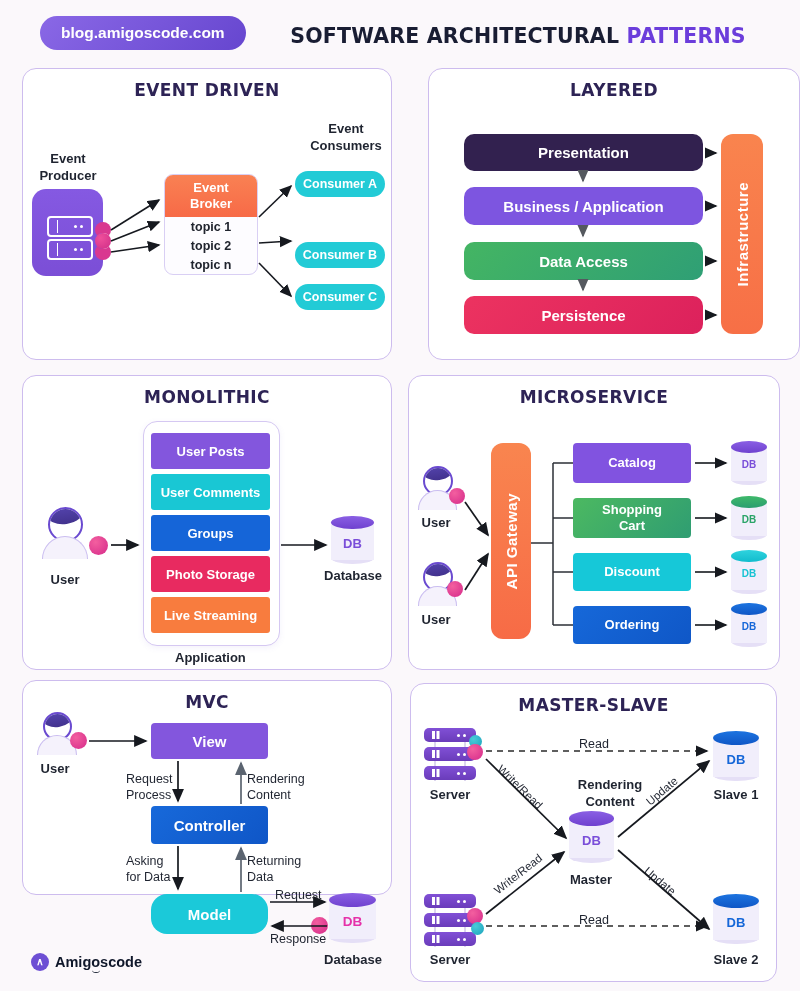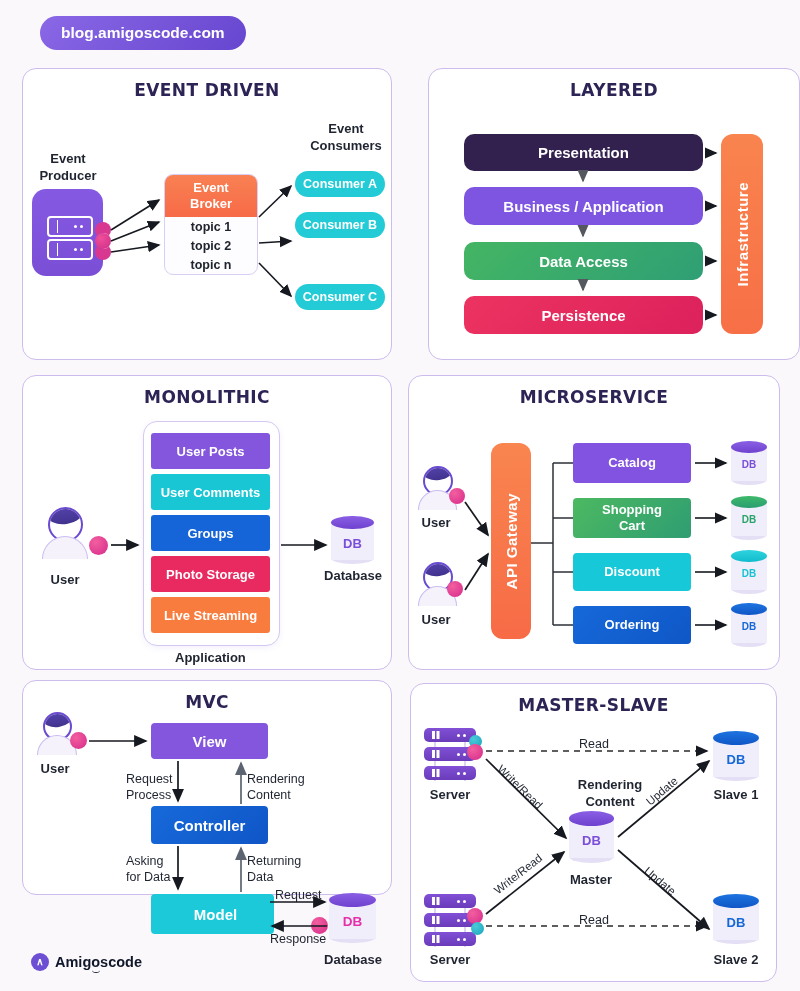--- a/index.html
+++ b/index.html
@@ -64,20 +64,24 @@
   .brandname{font-size:14.5px;font-weight:700;color:#0f172a;position:relative;}
   .brandname .smile{position:absolute;left:37px;bottom:-3px;width:8px;height:5px;border:1.4px solid #232a3a;border-top:none;border-left:none;border-right:none;border-radius:0 0 50% 50%;}
   .svc span{display:inline-block;max-width:78px;line-height:1.25;}
 </style>
 </head>
 <body>
 
 <div class="page">
 
   <div class="badge">blog.amigoscode.com</div>
+  <div class="headline">
+    <span>SOFTWARE ARCHITECTURAL</span>
+    <span class="acc">PATTERNS</span>
+  </div>
 
   <div class="panel" style="left:22px;top:68px;width:368px;height:290px;">
     <div class="ptitle">EVENT DRIVEN</div>
 
     <div class="lbl sb c abs" style="left:10px;top:82px;width:70px;">
       <span style="display:block">Event</span>
       <span style="display:block">Producer</span>
     </div>
 
     <div class="pbox" style="left:9px;top:120px;width:71px;height:87px;">
@@ -95,21 +99,21 @@
       <div class="topic">topic 2</div>
       <div class="topic">topic n</div>
     </div>
 
     <div class="lbl sb c abs" style="left:283px;top:52px;width:80px;">
       <span style="display:block">Event</span>
       <span style="display:block">Consumers</span>
     </div>
 
     <div class="pill" style="left:272px;top:102px;">Consumer A</div>
-    <div class="pill" style="left:272px;top:143px;">Consumer B</div>
+    <div class="pill" style="left:272px;top:173px;">Consumer B</div>
     <div class="pill" style="left:272px;top:215px;">Consumer C</div>
 
     <svg class="ov" width="368" height="290">
       <defs>
         <marker id="p1a" markerWidth="9" markerHeight="8" refX="7" refY="3.5" orient="auto">
           <path d="M0,0L8,3.5L0,7Z" fill="#16191f"></path>
         </marker>
       </defs>
       <line x1="88" y1="161" x2="136" y2="131" stroke="#16191f" stroke-width="1.6" marker-end="url(#p1a)"></line>
       <line x1="88" y1="172" x2="136" y2="153" stroke="#16191f" stroke-width="1.6" marker-end="url(#p1a)"></line>
@@ -273,21 +277,21 @@
 
     <div class="user">
       <div class="uhead" style="left:20px;top:31px;width:25px;height:25px;"></div>
       <div class="ubody" style="left:14px;top:54px;width:38px;height:19px;"></div>
       <div class="pdot" style="left:47px;top:51px;width:17px;height:17px;"></div>
     </div>
     <div class="lbl sb c abs" style="left:2px;top:80px;width:60px;">User</div>
 
     <div class="bar" style="left:128px;top:42px;width:117px;height:36px;border-radius:4px;background:#8356dd;font-size:15px;">View</div>
     <div class="bar" style="left:128px;top:125px;width:117px;height:38px;border-radius:4px;background:linear-gradient(135deg,#1769da,#0f56c7);font-size:15px;">Controller</div>
-    <div class="bar" style="left:128px;top:213px;width:117px;height:40px;border-radius:4px;background:#1bc9d9;font-size:15px;padding-left:6px;">Model</div>
+    <div class="bar" style="left:128px;top:213px;width:117px;height:40px;border-radius:16px;background:#1bc9d9;font-size:15px;">Model</div>
 
     <div class="lbl abs" style="left:103px;top:90px;">
       <span style="display:block">Request</span>
       <span style="display:block">Process</span>
     </div>
     <div class="lbl abs" style="left:224px;top:90px;">
       <span style="display:block">Rendering</span>
       <span style="display:block">Content</span>
     </div>
     <div class="lbl abs" style="left:103px;top:172px;">

